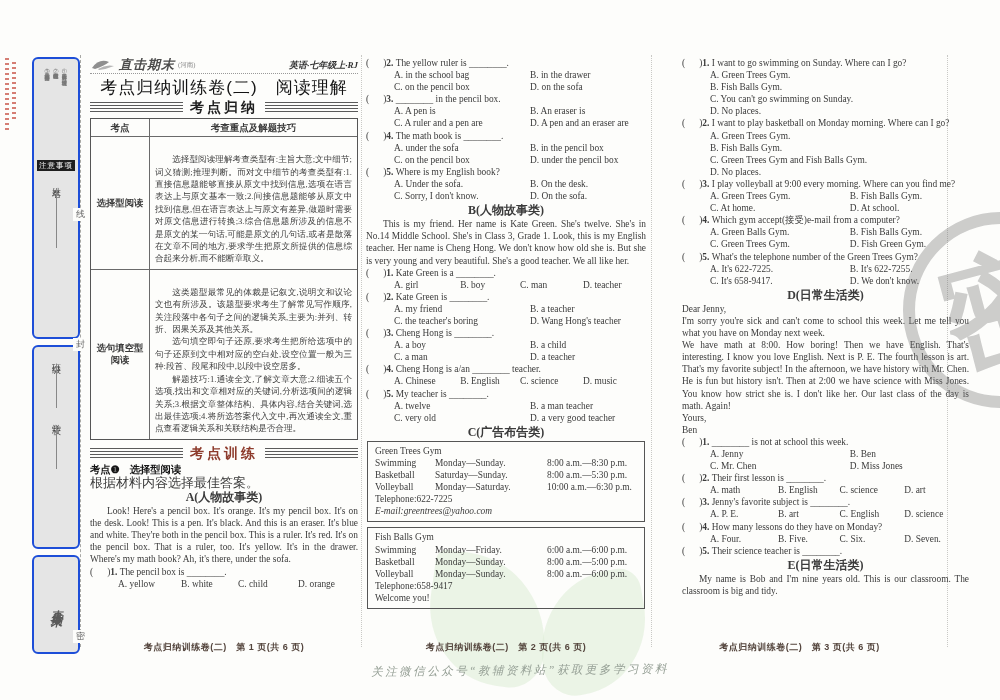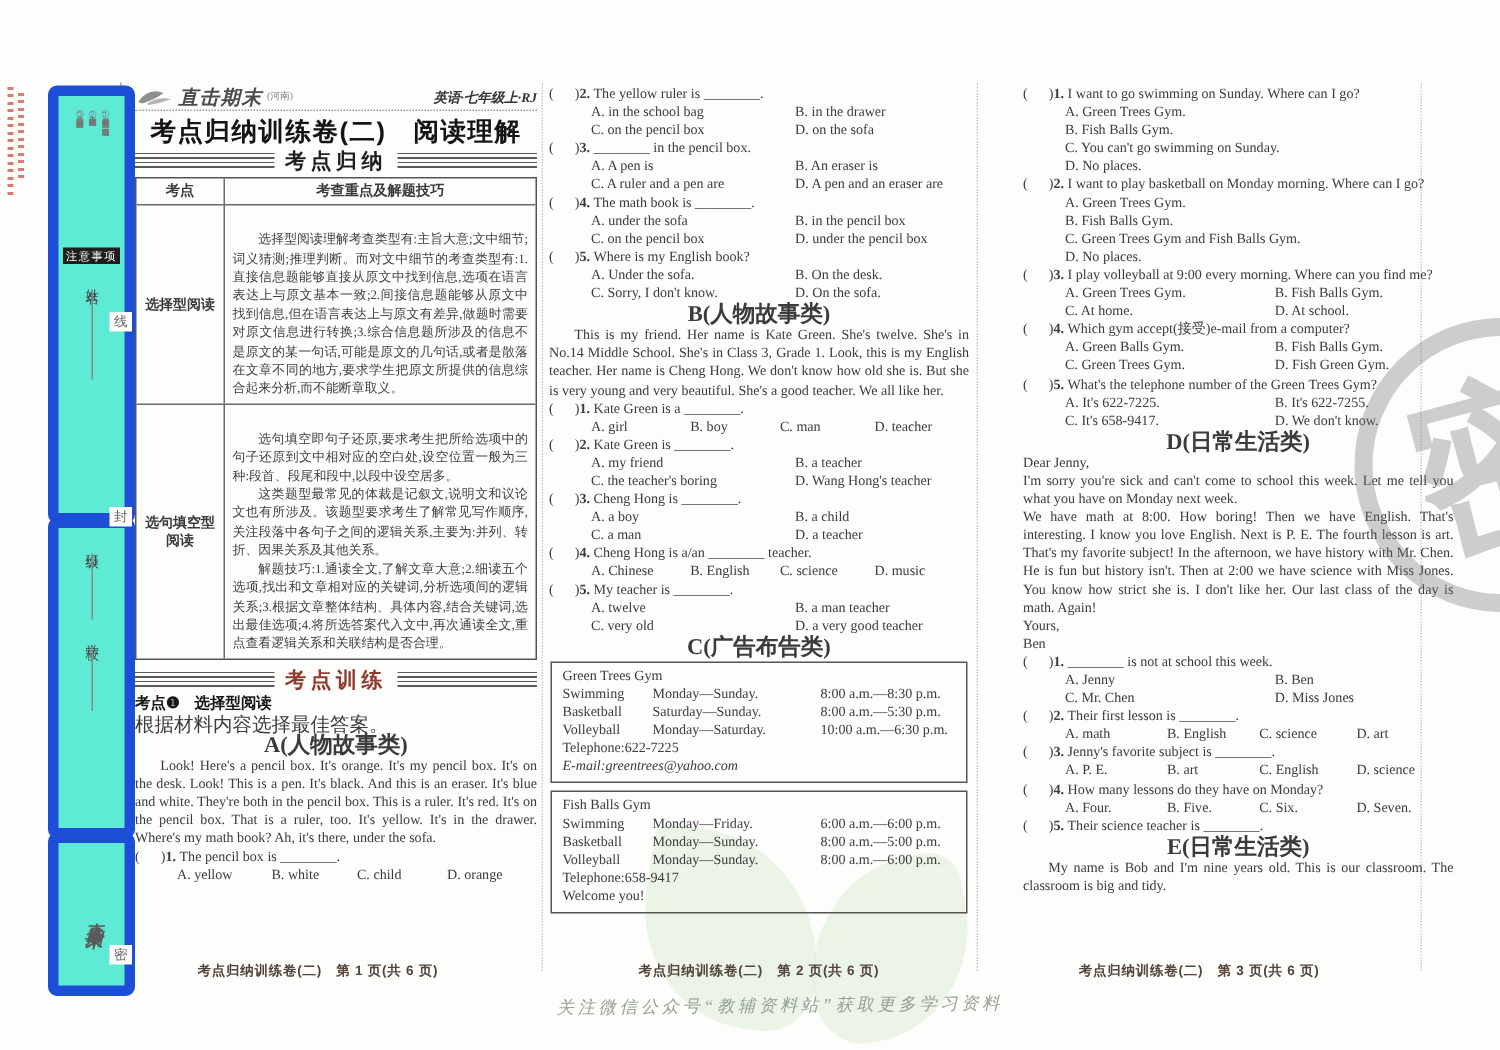--- a/index.html
+++ b/index.html
@@ -7,21 +7,21 @@
        font-family:"Liberation Serif",serif;color:#3b3b3b;}
   
   .vline{position:absolute;top:55px;height:592px;border-left:1px dotted #c9c9c6;}
   #divider-seal{left:80px;border-left:1px dashed #a8a8a4;}
   #divider-1{left:361px;}
   #divider-2{left:651px;}
   #divider-right{left:947px;}
   .seal-char{position:absolute;left:73px;width:15px;text-align:center;font-size:9px;color:#666;
              background:#fdfdfb;z-index:2;}
   
-  .side-box{position:absolute;left:32px;width:44px;border:7px solid #1d4ed8;border-radius:6px;background:#5eead4;}
+  .side-box{position:absolute;left:32px;width:44px;border:2px solid #1d4ed8;border-radius:6px;background:#e5e5e5;}
   #side-box1{top:57px;height:278px;}
   #side-box2{top:345px;height:200px;}
   #side-box3{top:555px;height:95px;display:flex;}
   .notice-wrap{display:flex;flex-direction:row-reverse;justify-content:center;gap:2px;height:92px;
                overflow:hidden;margin-top:5px;}
   .notice-line{writing-mode:vertical-rl;font-size:5.2px;line-height:6.6px;color:#777;
                font-family:"Liberation Sans",sans-serif;}
   .notice-label{background:#1e1e1e;color:#fff;font-size:7.5px;line-height:11px;text-align:center;
                 margin:4px 3px 0;letter-spacing:1px;font-family:"Liberation Sans",sans-serif;}
   .field-v{display:flex;flex-direction:column;align-items:center;margin-top:9px;}
@@ -39,21 +39,21 @@
   
   .col{position:absolute;top:57px;font-size:9.4px;line-height:12.1px;z-index:1;}
   #col1{left:90px;width:268px;}
   #col2{left:366px;width:280px;}
   #col3{left:656px;width:287px;margin-left:26px;}
   
   .masthead{display:flex;align-items:flex-end;border-bottom:1px dotted #999;padding-bottom:2px;}
   .logo-script{font-weight:bold;font-style:italic;font-size:13px;color:#4c4c4c;letter-spacing:1px;margin-left:3px;}
   .logo-region{font-size:6.5px;color:#808080;margin-left:3px;}
   .edition{margin-left:auto;font-weight:bold;font-style:italic;font-size:9px;color:#333;}
-  .paper-title{text-align:center;font-weight:bold;font-size:17px;letter-spacing:1px;color:#141414;
+  .paper-title{text-align:center;font-weight:normal;font-size:17px;letter-spacing:1px;color:#141414;
                margin:8px 0 2px;font-family:"Liberation Sans",sans-serif;}
   
   .banner{display:flex;align-items:center;gap:7px;margin:7px 0 5px;}
   .banner .lines{flex:1;height:10px;background:repeating-linear-gradient(to bottom,#5a5a5a 0 1px,transparent 1px 3px);}
   .banner .txt{font-weight:bold;font-size:14px;letter-spacing:3px;color:#1f1f1f;
                font-family:"Liberation Sans",sans-serif;}
   .banner.red .txt{color:#8d3b2c;}
   
   .sum-table{display:grid;grid-template-columns:58px 1fr;border:1.3px solid #555;margin-bottom:2px;}
   .st-cell{border-top:1px solid #6a6a6a;padding:2px 3px;}
@@ -63,41 +63,41 @@
         font-family:"Liberation Sans",sans-serif;}
   .st-label{display:flex;align-items:center;justify-content:center;text-align:center;font-weight:bold;
             font-size:9.3px;line-height:12px;font-family:"Liberation Sans",sans-serif;}
   .st-body{padding:16px 5px 4px;}
   .st-p{font-size:8.6px;line-height:12.4px;text-align:justify;text-indent:2em;color:#404040;}
   
   .point-line{font-weight:bold;font-size:10.3px;margin-top:3px;font-family:"Liberation Sans",sans-serif;color:#161616;}
   .point-line .pt{margin-left:7px;}
   .instruction{font-size:13px;margin:1px 0 1px;}
   
-  .sec-h{text-align:center;font-weight:bold;font-size:15px;margin:2px 0;}
+  .sec-h{text-align:center;font-weight:bold;font-size:12px;margin:2px 0;}
   .passage{text-align:justify;text-indent:1.8em;}
   
   .q{margin:0;}
   .q-stem{padding-left:34px;text-indent:-34px;}
   .q-stem .paren{letter-spacing:0;}
   .q-stem .qnum{font-weight:bold;}
   .opts{padding-left:28px;}
   .layout-row{display:grid;grid-template-columns:1.05fr .95fr 1fr 1fr;}
   .layout-grid{display:grid;grid-template-columns:54% 46%;}
   .layout-list .opt{display:block;}
   
   .gym-box{border:1px solid #555;padding:3px 7px 4px;margin:3px 1px 5px;}
   .gym-row{display:grid;grid-template-columns:60px 112px 1fr;}
   .gym-extra.italic{font-style:italic;}
   
   .letter-p{text-align:justify;}
   
   .footer{position:absolute;top:641px;text-align:center;font-weight:bold;font-size:9px;color:#53443c;
           letter-spacing:.5px;font-family:"Liberation Sans",sans-serif;z-index:1;}
-  #footer-1{left:78px;width:268px;}
+  #footer-1{left:90px;width:268px;}
   #footer-2{left:366px;width:280px;}
   #footer-3{left:656px;width:287px;}
   
   .leaf{position:absolute;background:#dcedd6;opacity:.55;z-index:0;}
   #leaf-1{left:428px;top:556px;width:120px;height:128px;border-radius:10% 80% 30% 70%;transform:rotate(8deg);}
   #leaf-2{left:538px;top:574px;width:110px;height:118px;border-radius:75% 20% 70% 30%;transform:rotate(-10deg);}
   .stamp{position:absolute;left:903px;top:212px;width:172px;height:172px;border-radius:50%;
          border:12px solid rgba(110,110,110,.34);display:flex;align-items:center;justify-content:center;z-index:5;}
   .stamp-char{font-size:118px;font-weight:bold;color:rgba(110,110,110,.34);transform:rotate(-15deg);
               font-family:"Liberation Sans",sans-serif;}
@@ -167,22 +167,22 @@
 
   <div class="sum-table">
     <div class="st-cell st-h">考点</div>
     <div class="st-cell st-h">考查重点及解题技巧</div>
     <div class="st-cell st-label">选择型阅读</div>
     <div class="st-cell st-body">
         <div class="st-p">选择型阅读理解考查类型有:主旨大意;文中细节;词义猜测;推理判断。而对文中细节的考查类型有:1.直接信息题能够直接从原文中找到信息,选项在语言表达上与原文基本一致;2.间接信息题能够从原文中找到信息,但在语言表达上与原文有差异,做题时需要对原文信息进行转换;3.综合信息题所涉及的信息不是原文的某一句话,可能是原文的几句话,或者是散落在文章不同的地方,要求学生把原文所提供的信息综合起来分析,而不能断章取义。</div>
       </div>
     <div class="st-cell st-label">选句填空型阅读</div>
     <div class="st-cell st-body">
+        <div class="st-p">这类题型最常见的体裁是记叙文,说明文和议论文也有所涉及。该题型要求考生了解常见写作顺序,关注段落中各句子之间的逻辑关系,主要为:并列、转折、因果关系及其他关系。</div>
         <div class="st-p">选句填空即句子还原,要求考生把所给选项中的句子还原到文中相对应的空白处,设空位置一般为三种:段首、段尾和段中,以段中设空居多。</div>
-        <div class="st-p">这类题型最常见的体裁是记叙文,说明文和议论文也有所涉及。该题型要求考生了解常见写作顺序,关注段落中各句子之间的逻辑关系,主要为:并列、转折、因果关系及其他关系。</div>
         <div class="st-p">解题技巧:1.通读全文,了解文章大意;2.细读五个选项,找出和文章相对应的关键词,分析选项间的逻辑关系;3.根据文章整体结构、具体内容,结合关键词,选出最佳选项;4.将所选答案代入文中,再次通读全文,重点查看逻辑关系和关联结构是否合理。</div>
       </div>
   </div>
 
   <div class="banner red">
     <span class="lines"></span>
     <span class="txt">考点训练</span>
     <span class="lines"></span>
   </div>
 

